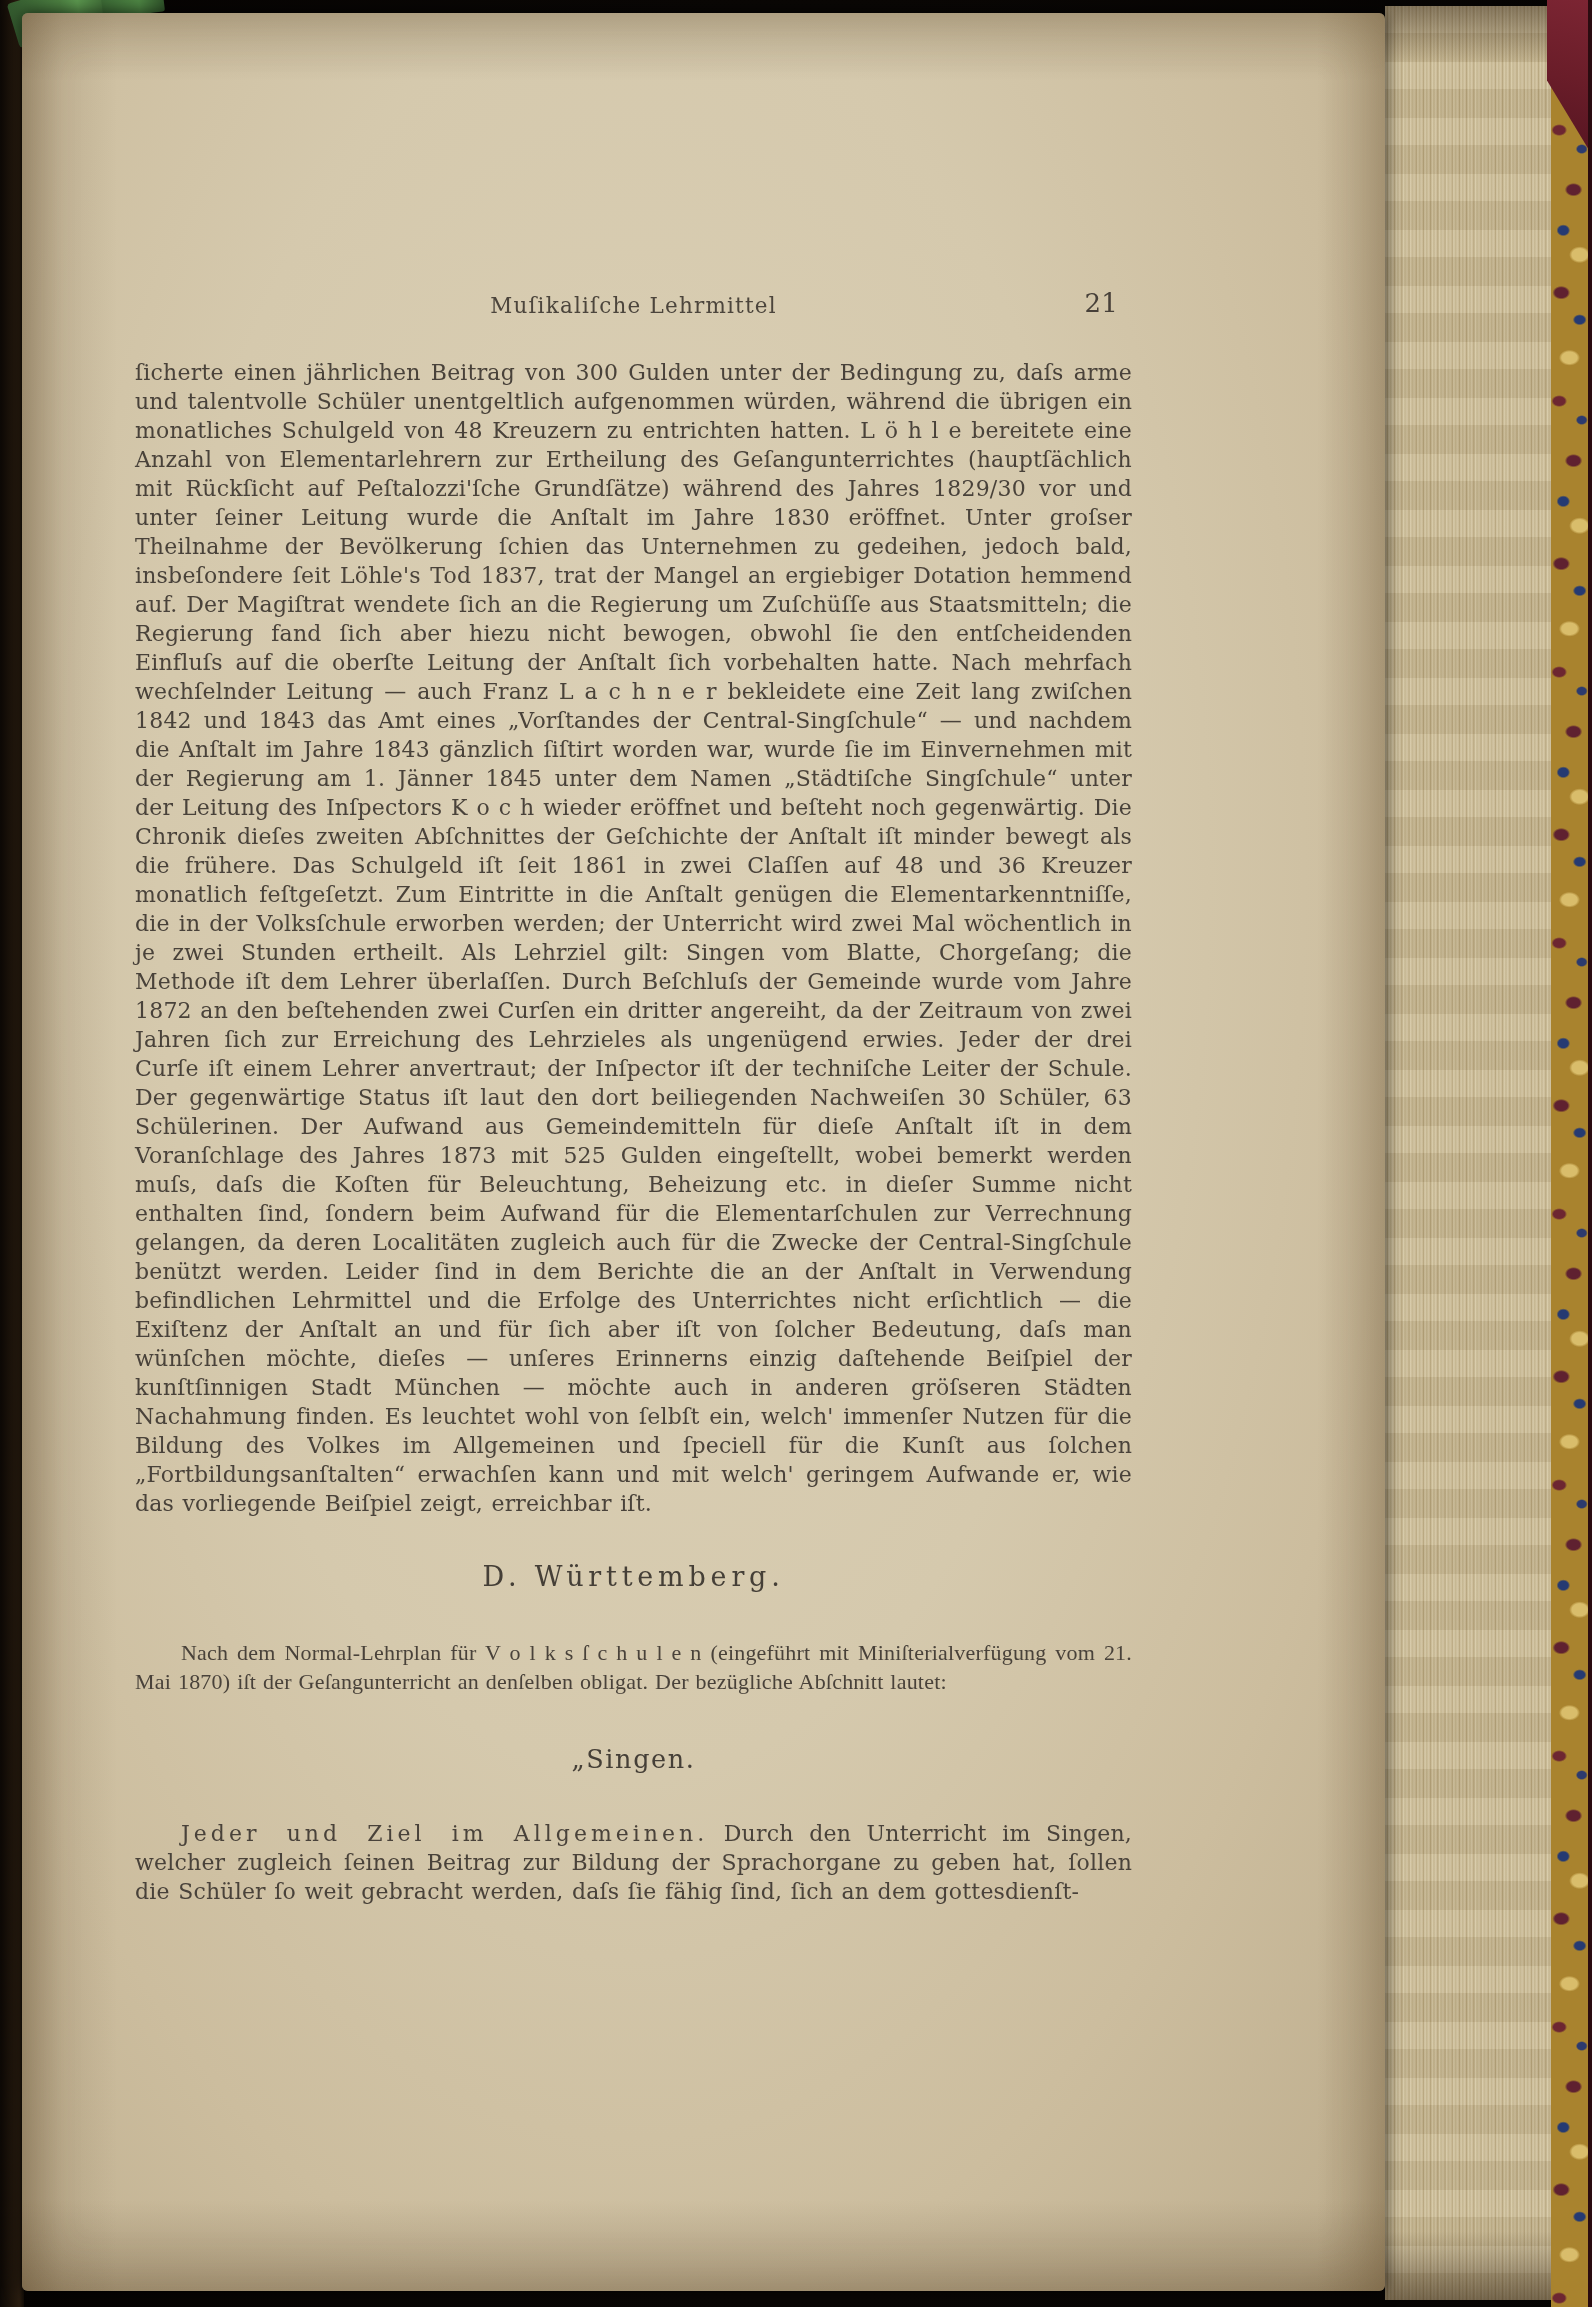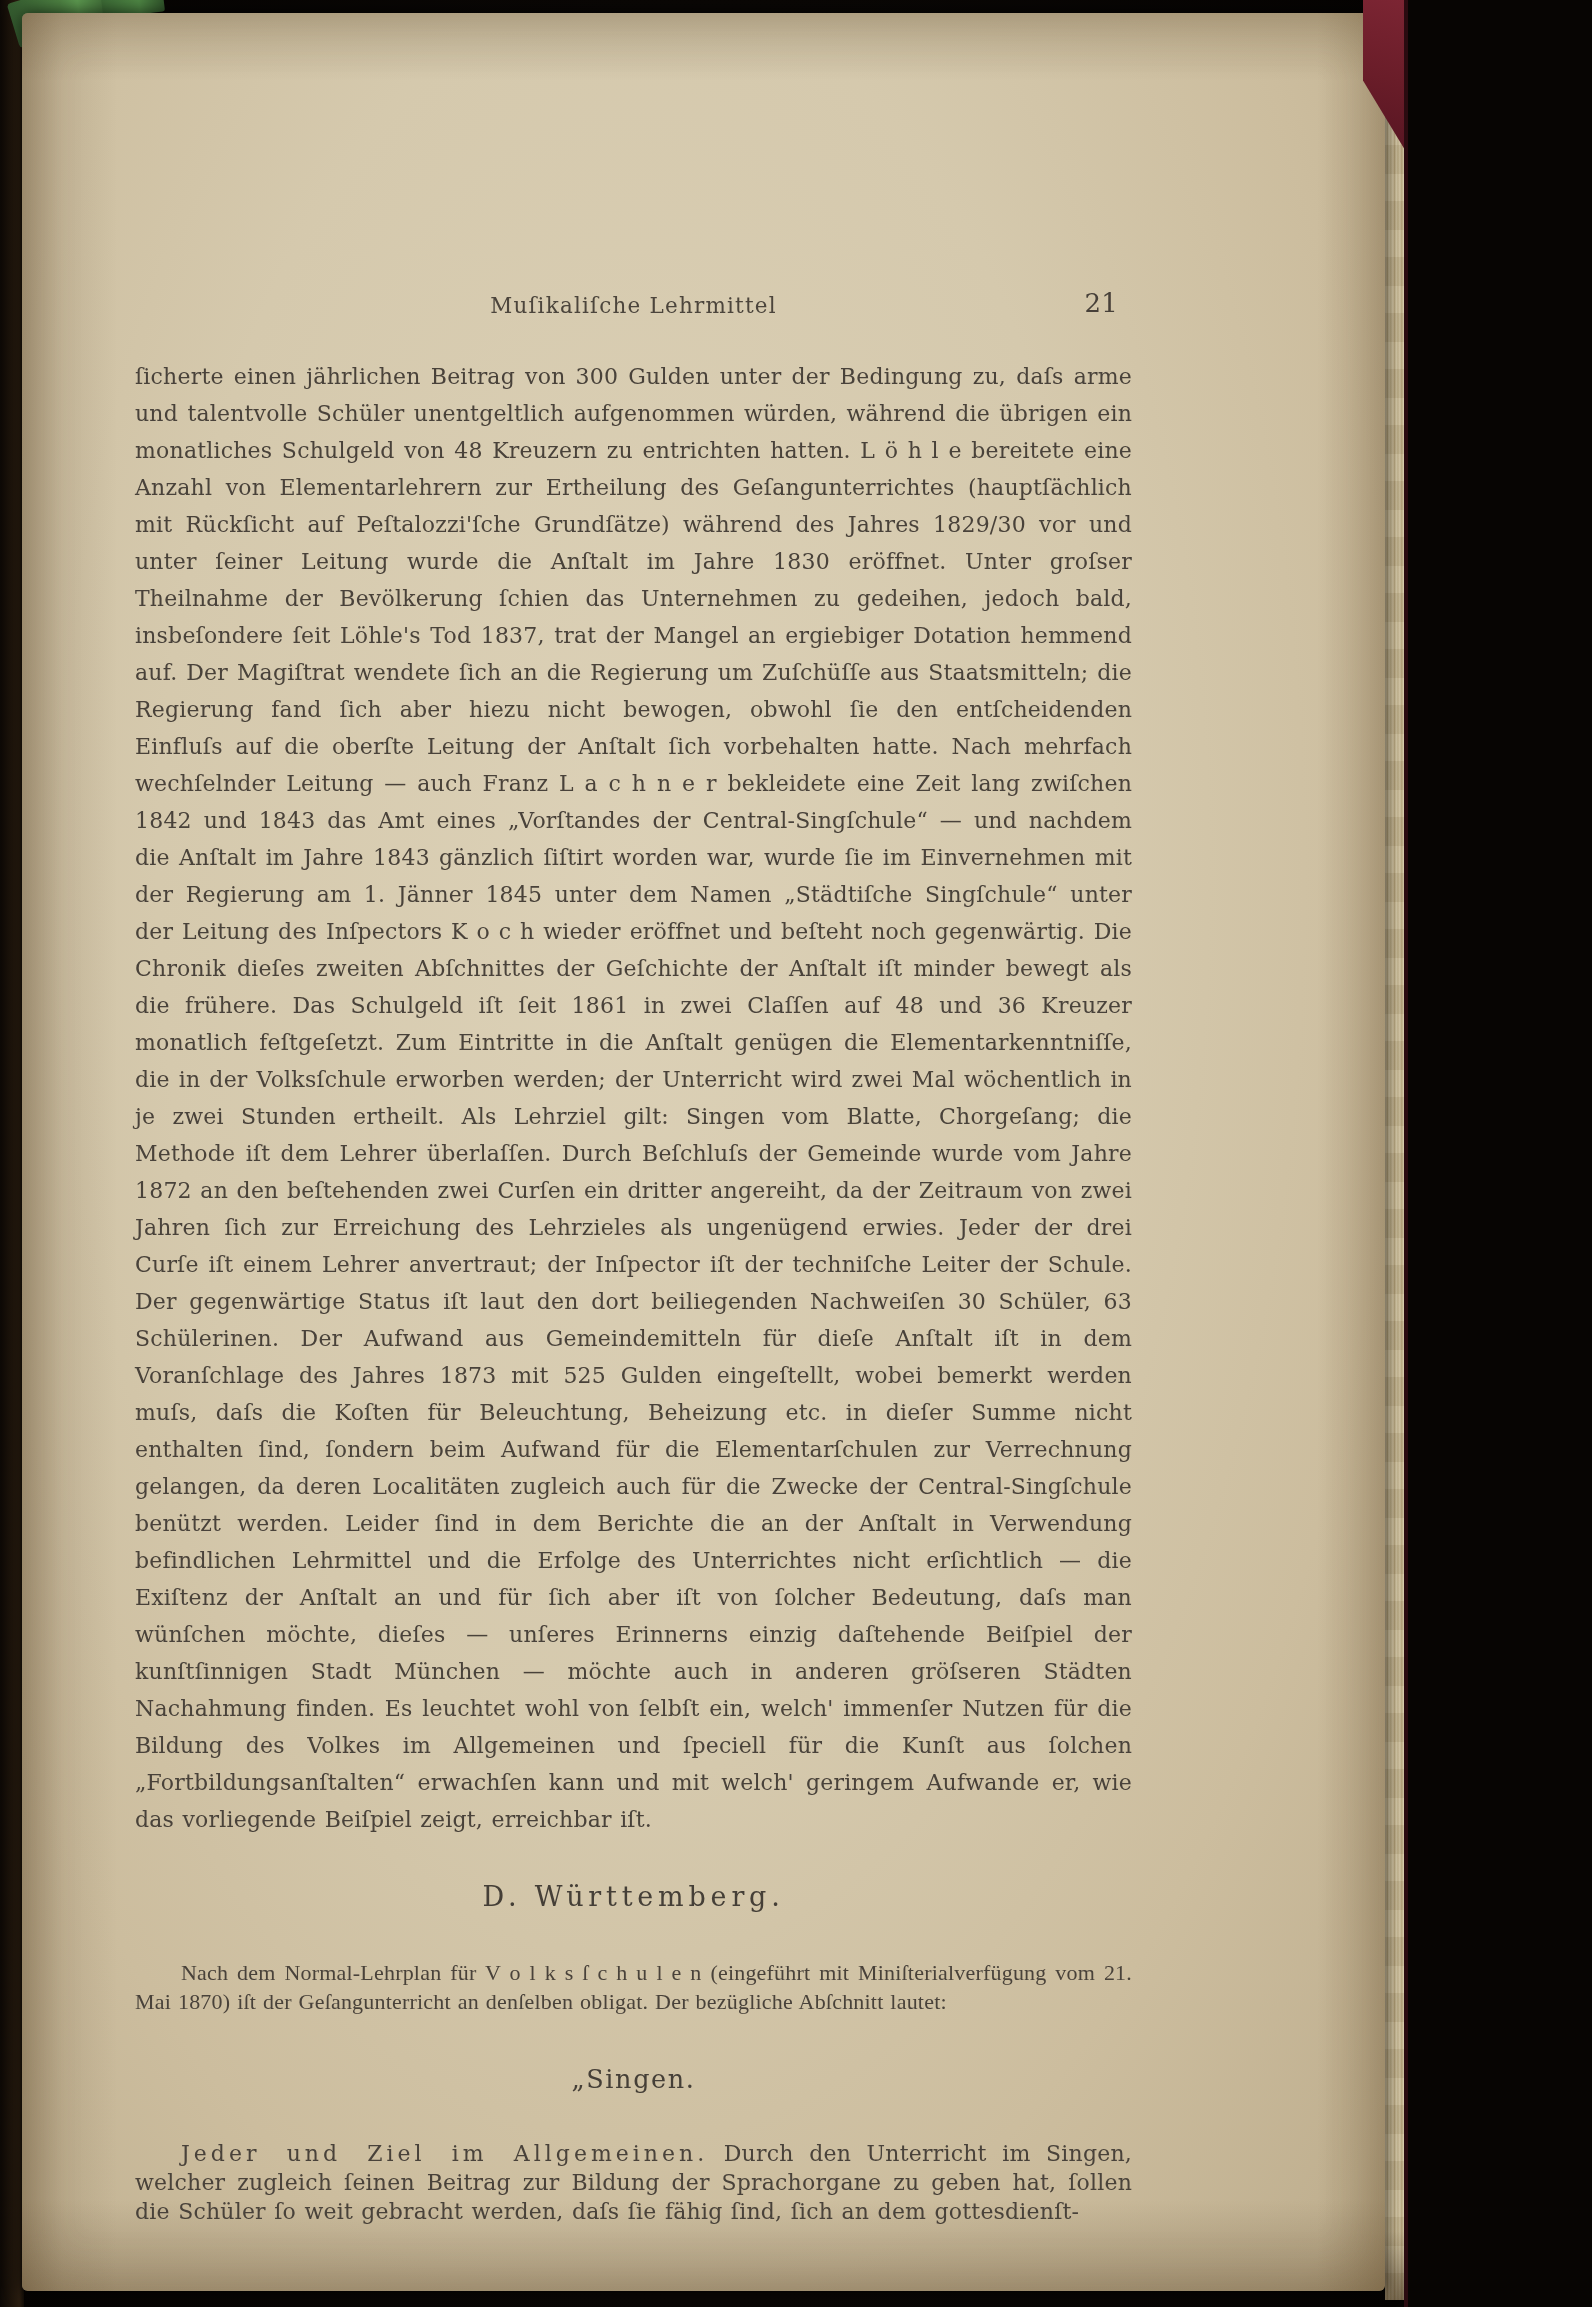--- a/index.html
+++ b/index.html
@@ -1,18 +1,18 @@
 <!DOCTYPE html>
 <html style="font-size:12.7px"><head>
 <meta charset="utf-8">
 <style>
   html, body { margin: 0; padding: 0; background: #070503; }
   .stage {
     position: relative;
-    width: 1408px;
+    width: 1592px;
     height: 2307px;
     background: radial-gradient(ellipse at 50% 50%, #14100b 0%, #0a0705 70%, #050302 100%);
     overflow: hidden;
     font-family: "DejaVu Serif", "Liberation Serif", serif;
   }
 
   
   .spine-left {
     position: absolute; left: 0; top: 0; width: 24px; height: 100%;
     background: linear-gradient(90deg, #0c0805 0%, #1d140b 45%, #2a1d10 80%, #120c06 100%);
@@ -55,21 +55,21 @@
     position: absolute; left: 0; right: 0; text-align: center;
     font-size: 21.5px; letter-spacing: 1.2px; color: #4c453c;
   }
   .page-number {
     position: absolute; right: 14.3px; top: -4.8px;
     font-size: 26px; color: #474039;
   }
 
   .body-par {
     margin: 33px 0 0 0;
-    font-size: 22px; line-height: 37px;
+    font-size: 22px; line-height: 29px;
     text-align: justify;
     letter-spacing: 0.2px;
     word-spacing: 1.2px;
   }
 
   .section-heading {
     margin-top: 43px;
     text-align: center;
     font-size: 27px;
     letter-spacing: 4.8px;

